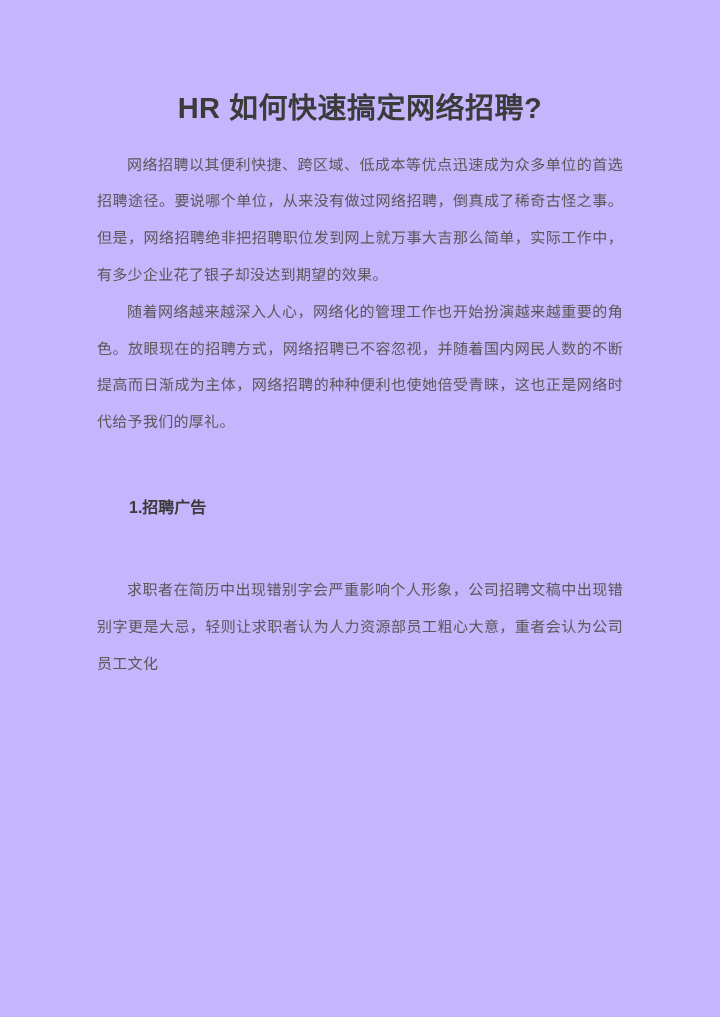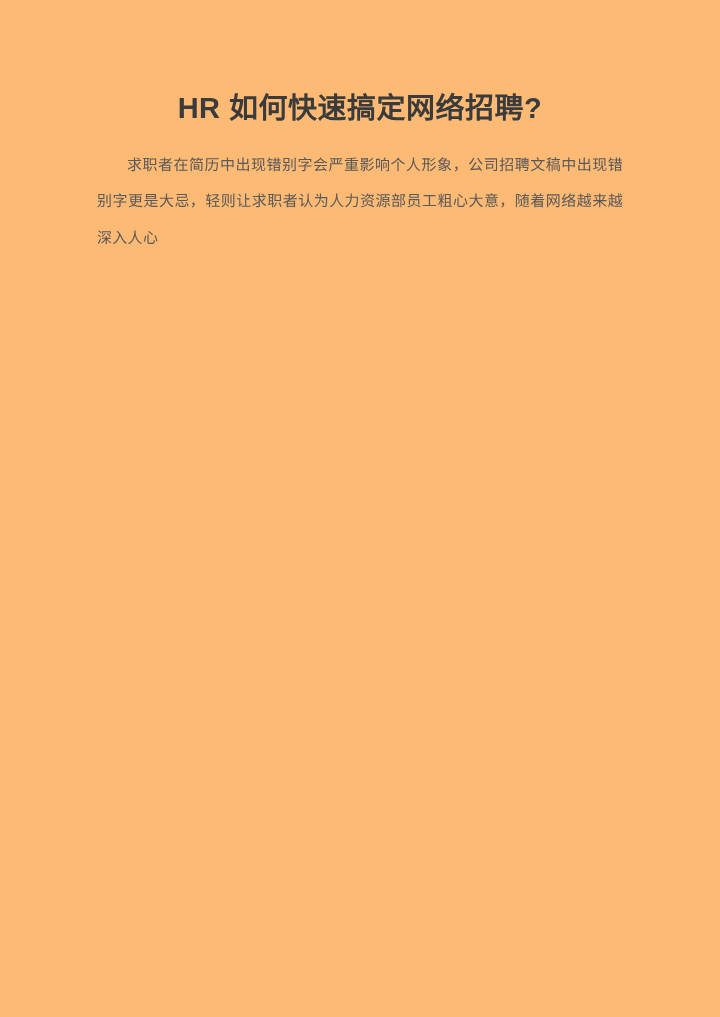--- a/index.html
+++ b/index.html
@@ -10,21 +10,21 @@
     width: 720px;
     height: 1017px;
     background: #ffffff;
     overflow: hidden;
     font-family: "Liberation Sans", "DejaVu Sans", sans-serif;
   }
   .page {
     box-sizing: border-box;
     width: 720px;
     height: 1017px;
-    background: #fdba74;
+    background: #c4b5fd;
     padding: 90px 97px 0 97px;
   }
   .doc-title {
     margin: 0 0 19px 0;
     font-size: 29px;
     line-height: 1.3;
     font-weight: 700;
     text-align: center;
     color: #3b3b3b;
     letter-spacing: 0.5px;
@@ -52,20 +52,23 @@
     text-indent: 2em;
   }
 </style>
 </head>
 <body>
 
 <div class="page">
 
   <h1 class="doc-title">HR 如何快速搞定网络招聘?</h1>
 
+  <p class="doc-paragraph">网络招聘以其便利快捷、跨区域、低成本等优点迅速成为众多单位的首选招聘途径。要说哪个单位，从来没有做过网络招聘，倒真成了稀奇古怪之事。但是，网络招聘绝非把招聘职位发到网上就万事大吉那么简单，实际工作中，有多少企业花了银子却没达到期望的效果。</p>
+
+  <p class="doc-paragraph">随着网络越来越深入人心，网络化的管理工作也开始扮演越来越重要的角色。放眼现在的招聘方式，网络招聘已不容忽视，并随着国内网民人数的不断提高而日渐成为主体，网络招聘的种种便利也使她倍受青睐，这也正是网络时代给予我们的厚礼。</p>
 
 
 
+  <h2 class="section-heading">1.招聘广告</h2>
 
-
-  <p class="doc-paragraph">求职者在简历中出现错别字会严重影响个人形象，公司招聘文稿中出现错别字更是大忌，轻则让求职者认为人力资源部员工粗心大意，随着网络越来越深入人心</p>
+  <p class="doc-paragraph">求职者在简历中出现错别字会严重影响个人形象，公司招聘文稿中出现错别字更是大忌，轻则让求职者认为人力资源部员工粗心大意，重者会认为公司员工文化</p>
 
 </div>
 
 </body></html>

